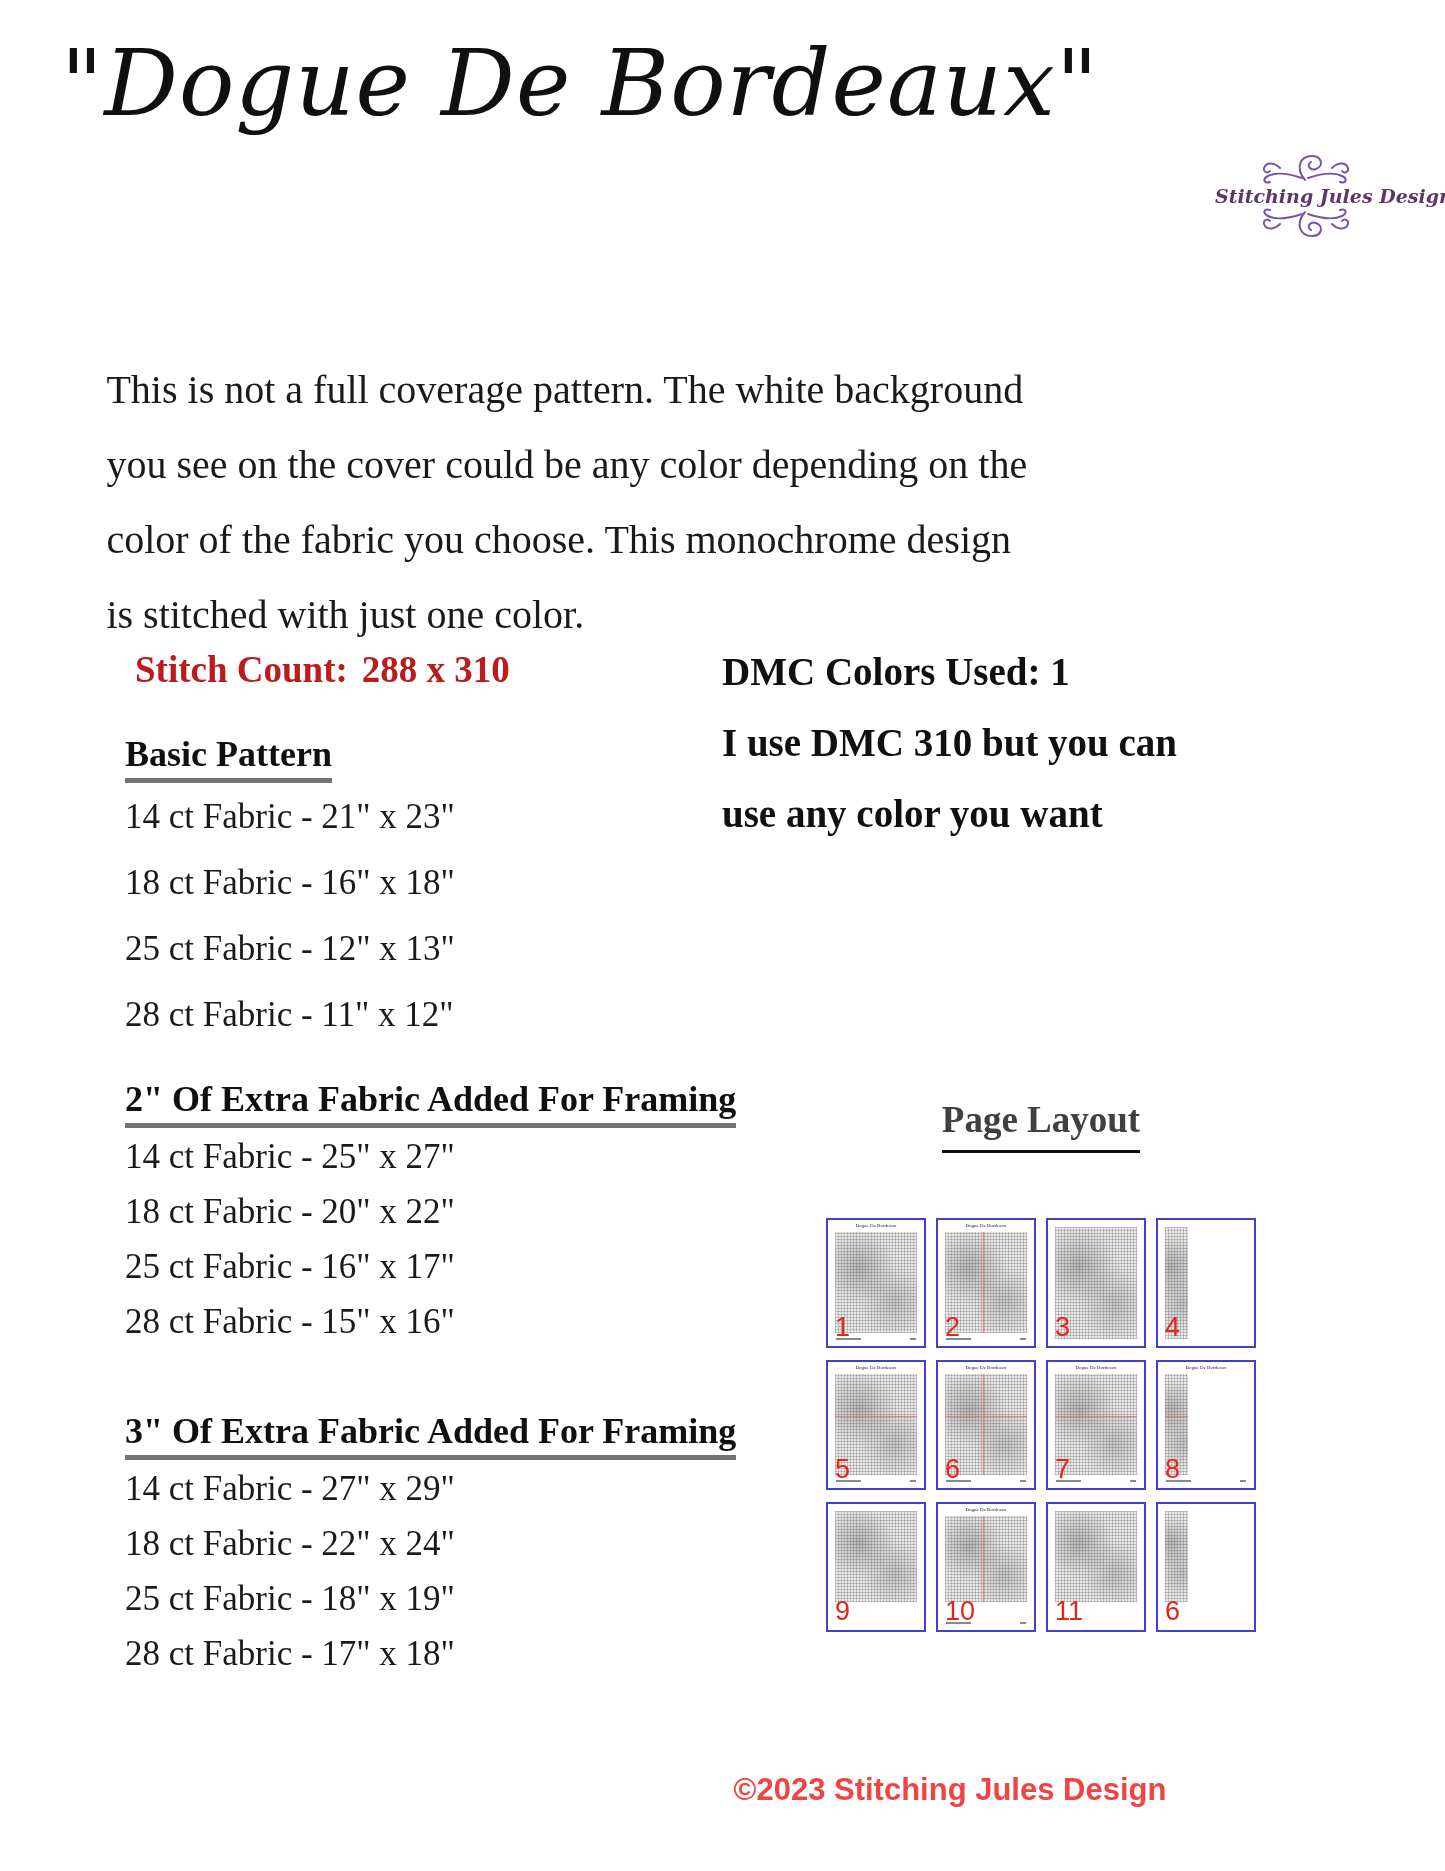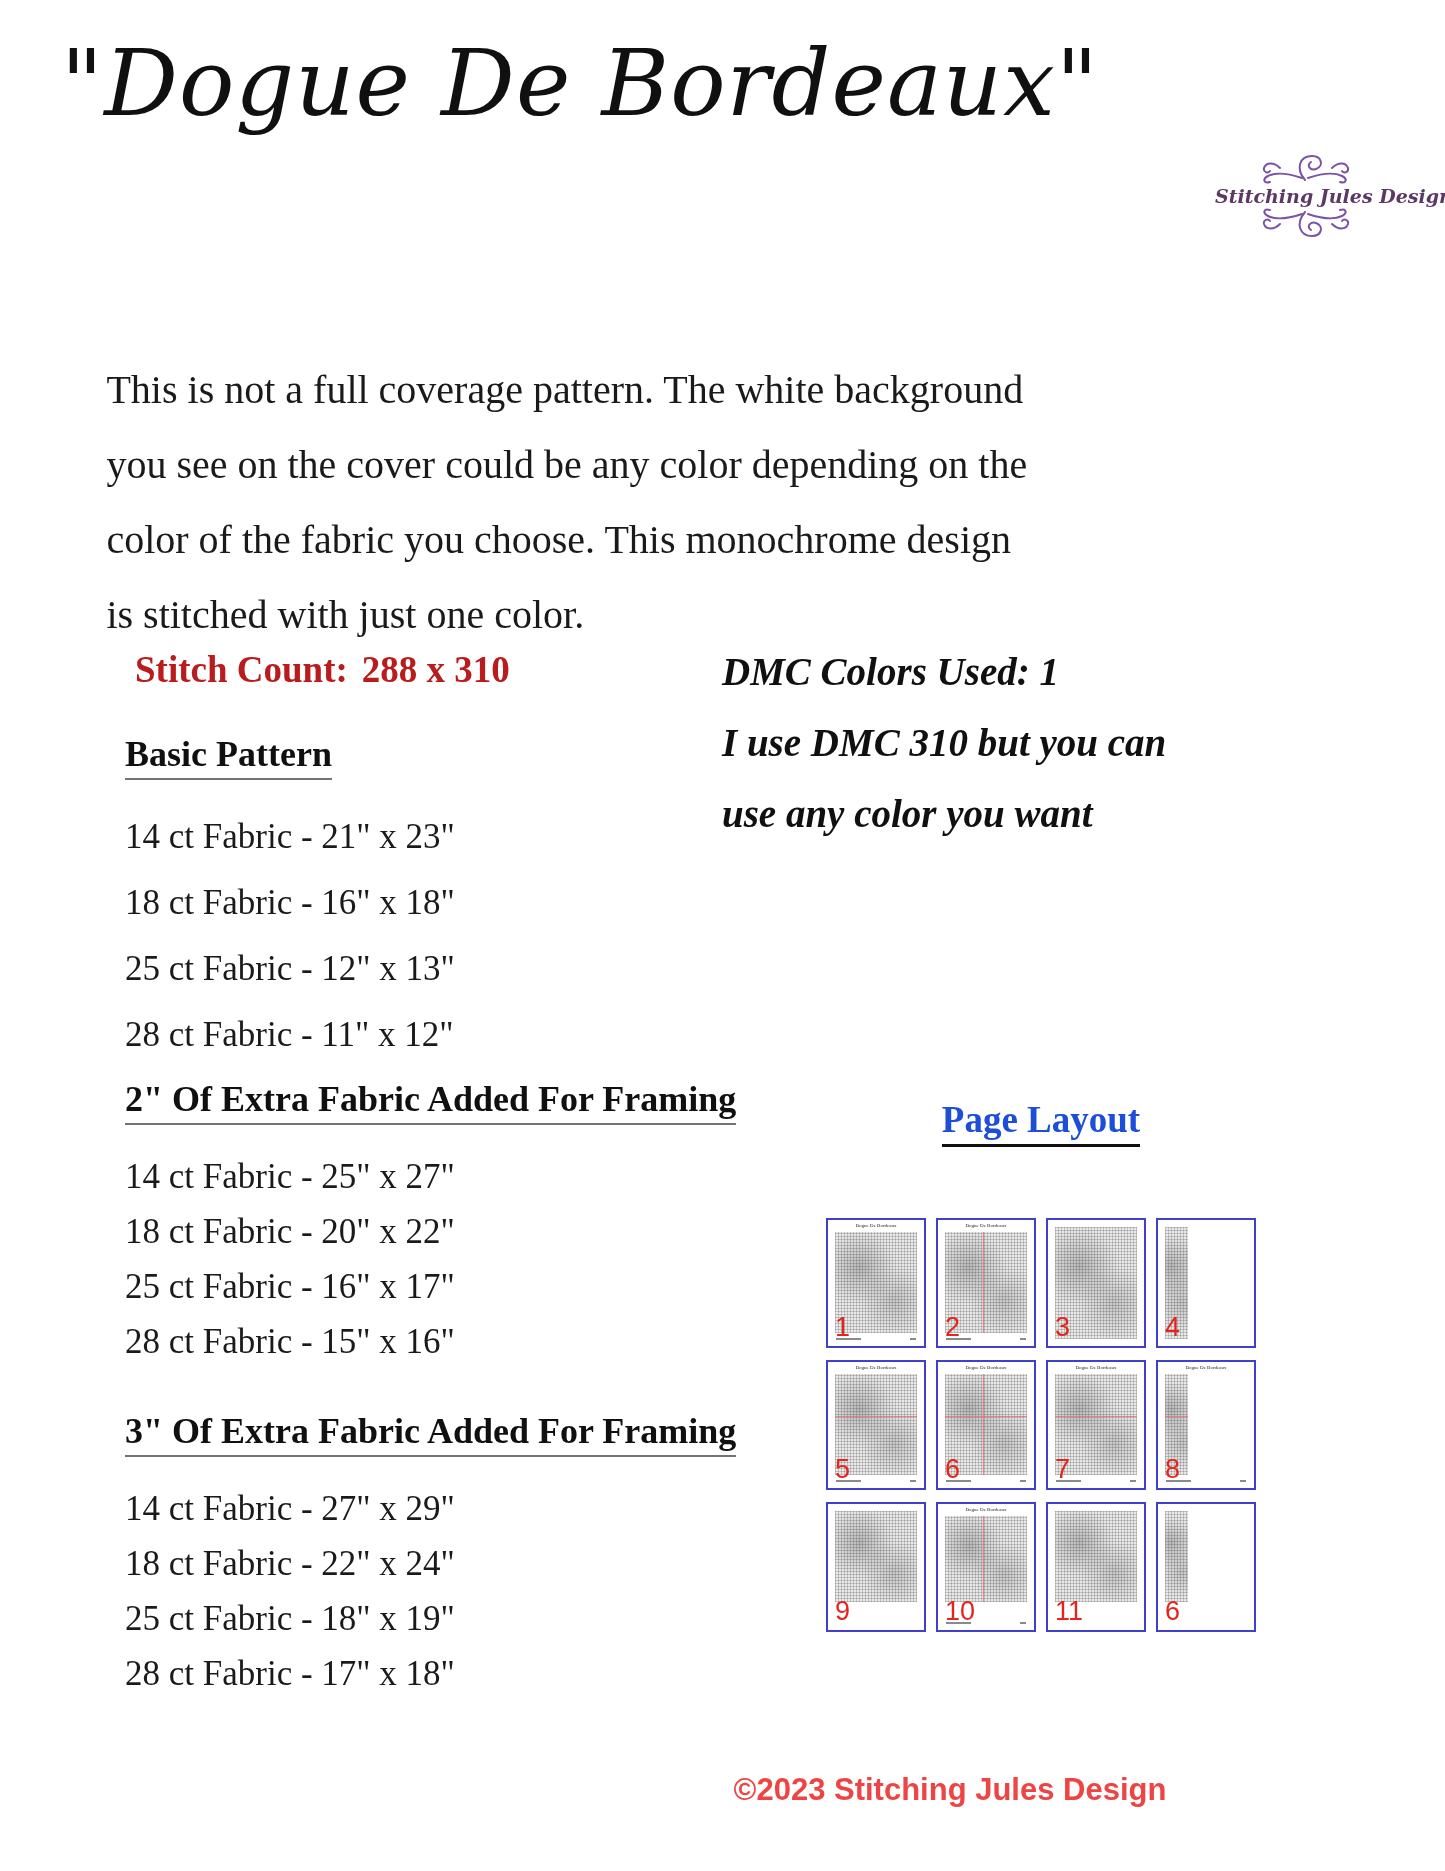--- a/index.html
+++ b/index.html
@@ -50,41 +50,40 @@
     position:absolute;top:648px;left:135px;
     font-size:37px;font-weight:bold;color:#b91c1c;
   }
   .stitch-count .sc-value{margin-left:14px;}
   .dmc{
     position:absolute;top:636px;left:722px;
     font-size:39px;font-weight:bold;
     line-height:71px;
     white-space:pre-line;
     color:#101010;
-    font-style:italic;
   }
   
   .sec{position:absolute;left:125px;}
   .sec-heading{
     display:inline-block;
     font-size:36px;font-weight:bold;color:#101010;
-    border-bottom:2px solid #737373;
+    border-bottom:5px solid #737373;
     padding-bottom:3px;
-    margin-bottom:24px;
+    margin-bottom:1px;
   }
   .sec-row{font-size:35px;color:#1a1a1a;}
   
   .pl-heading-wrap{
     position:absolute;top:1098px;left:826px;width:430px;text-align:center;
   }
   .pl-heading{
     display:inline-block;
-    font-size:37px;font-weight:bold;color:#1d4ed8;
+    font-size:37px;font-weight:bold;color:#404040;
     border-bottom:3px solid #101010;
-    padding-bottom:3px;
+    padding-bottom:9px;
   }
   .pl-grid{
     position:absolute;top:1218px;left:826px;
     display:grid;
     grid-template-columns:repeat(4,100px);
     grid-auto-rows:130px;
     column-gap:10px;row-gap:12px;
   }
   .thumb{
     position:relative;

